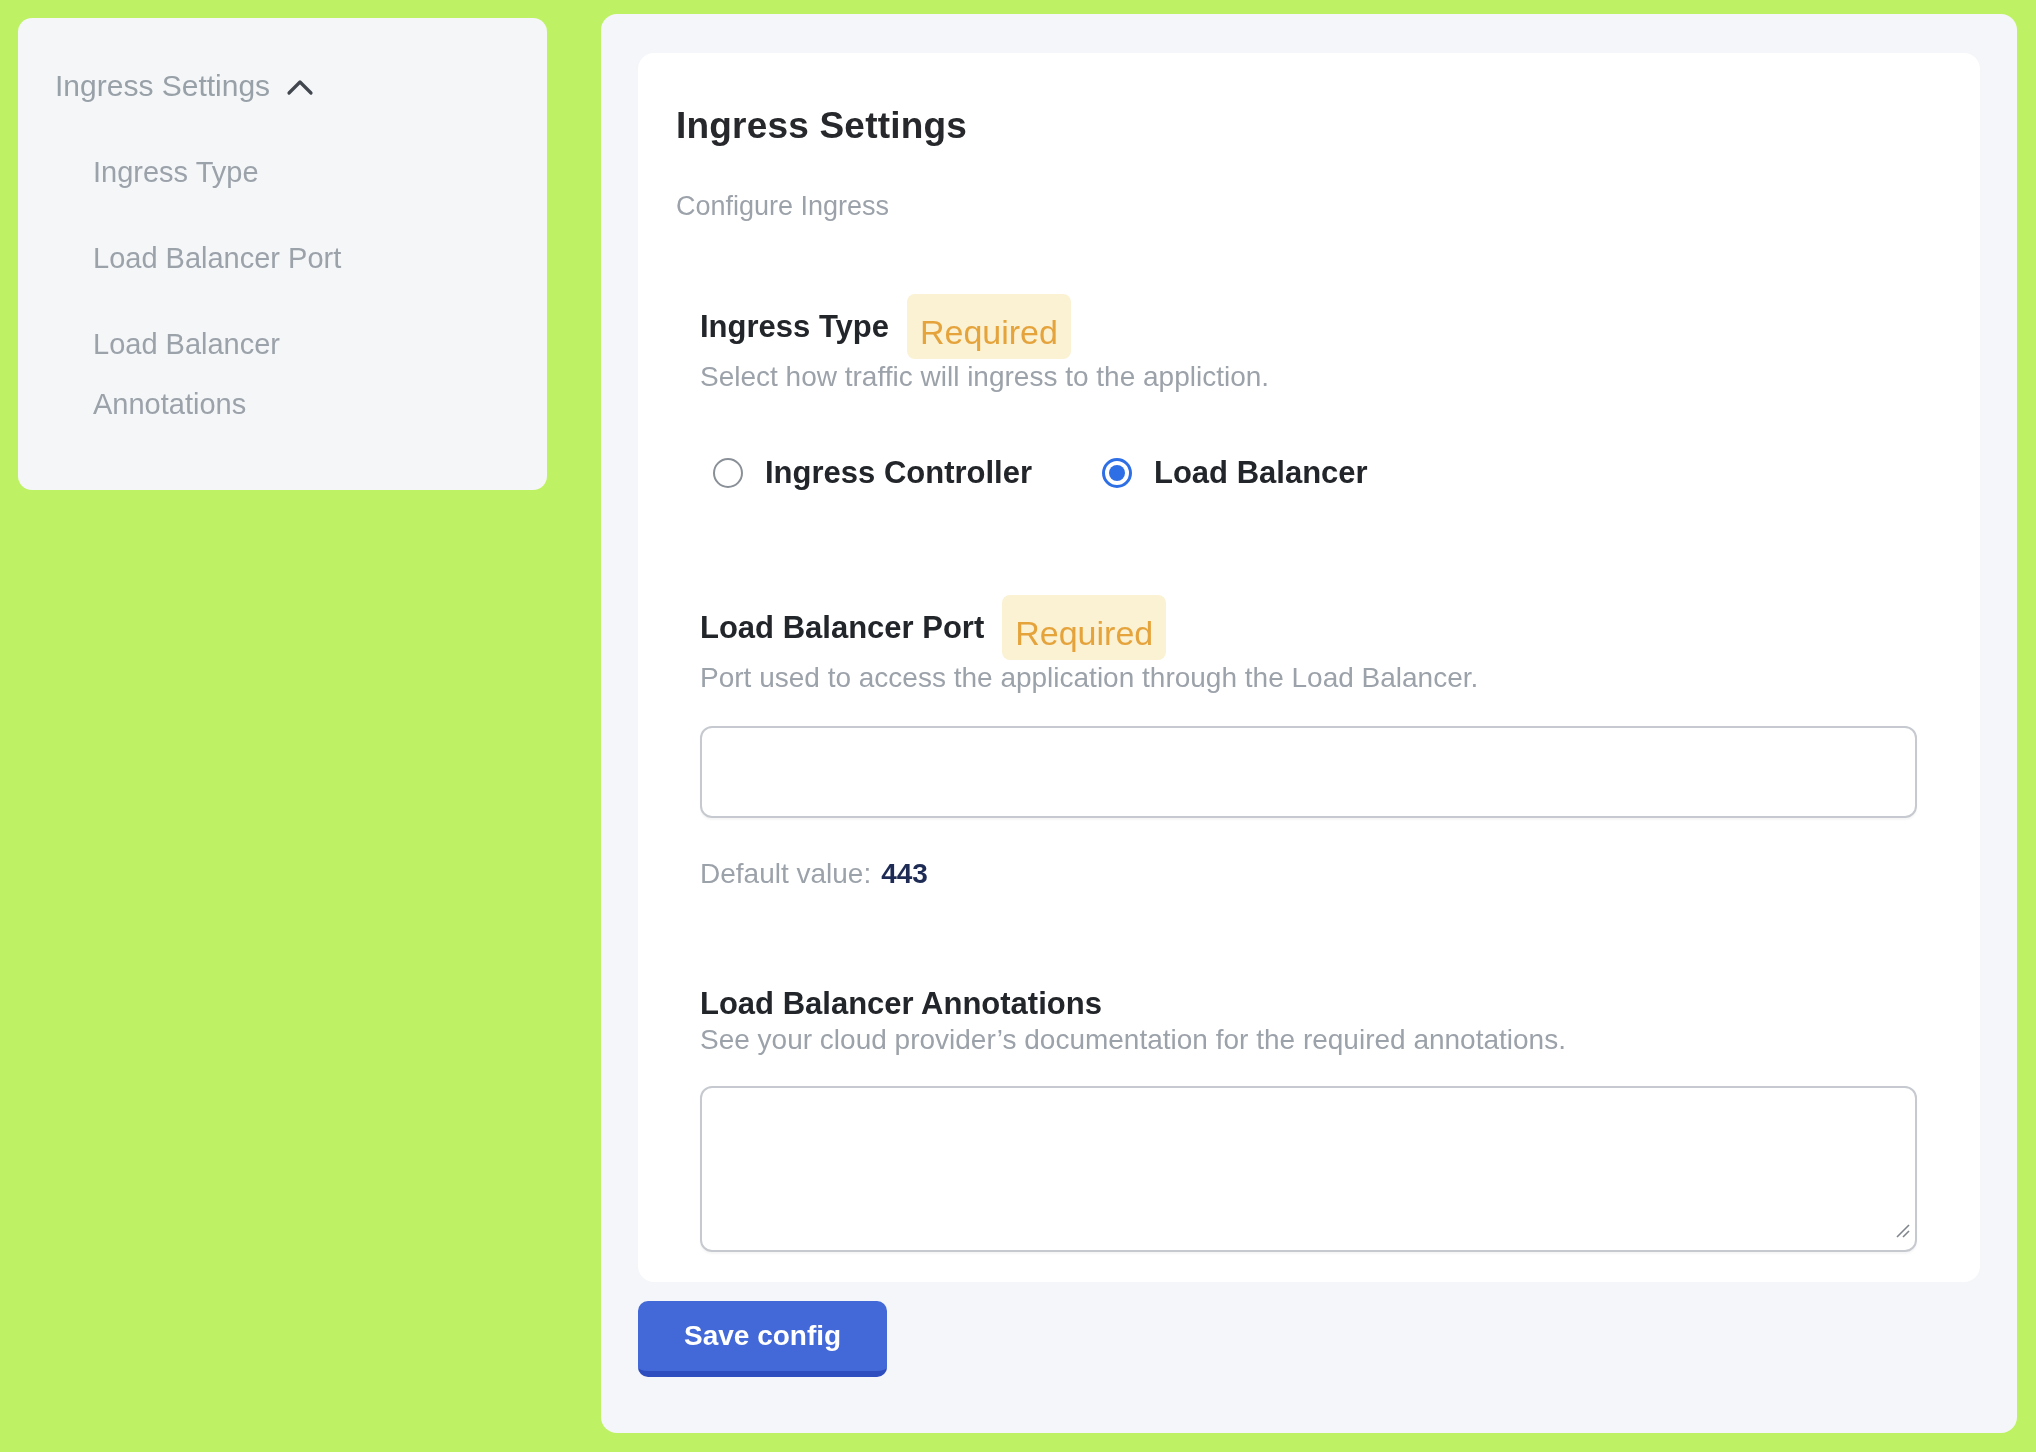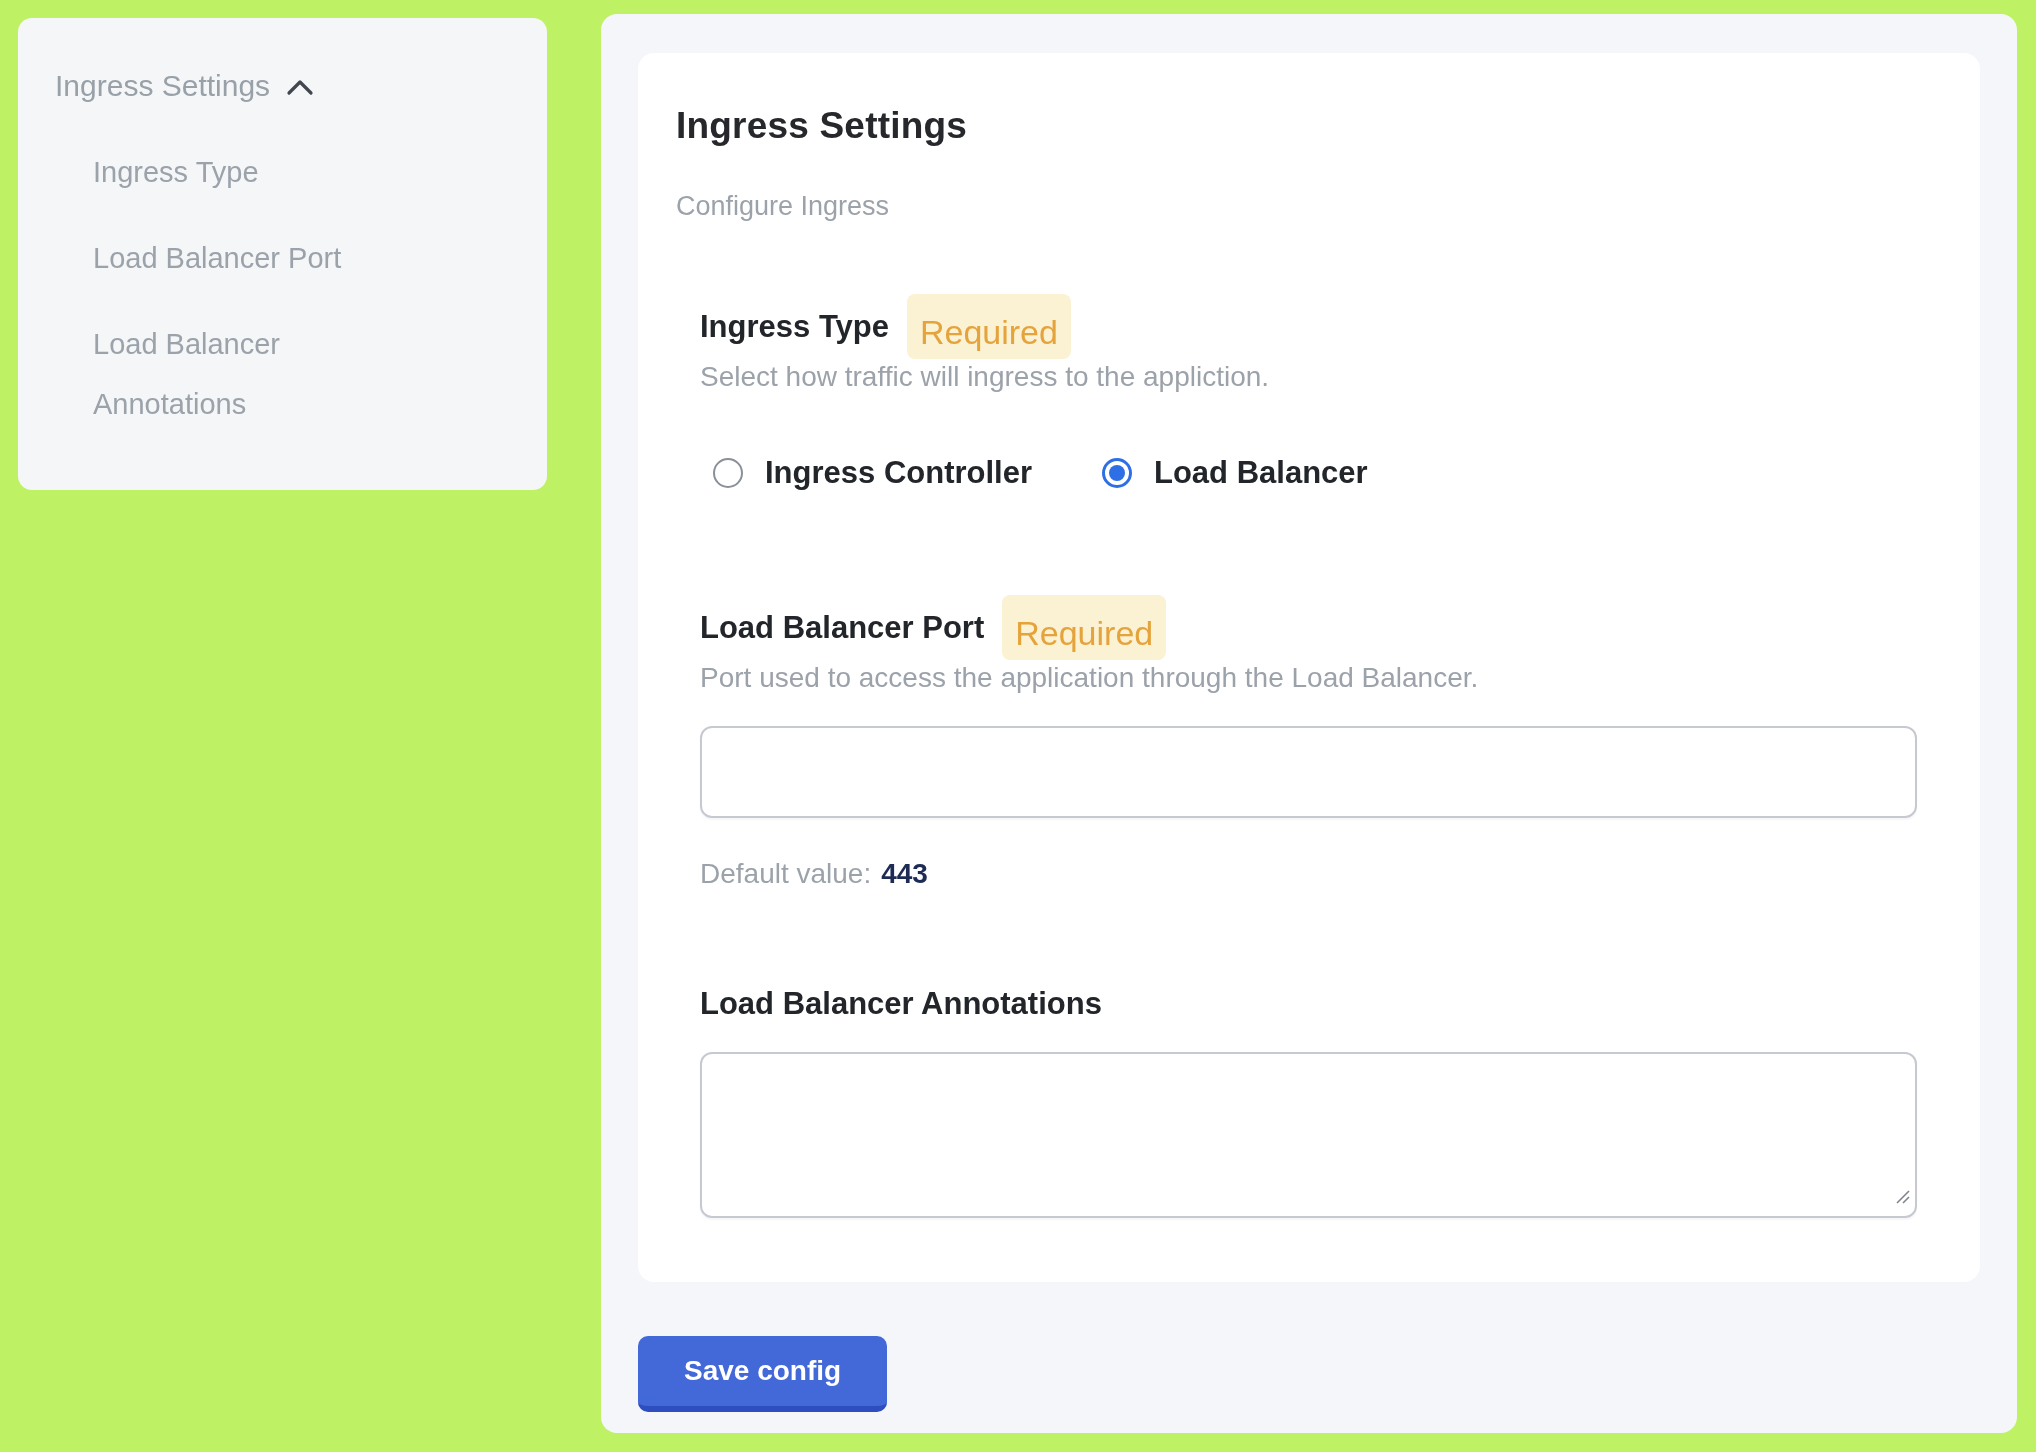--- a/index.html
+++ b/index.html
@@ -72,21 +72,21 @@
   .textarea-wrap { position:relative; margin-top:30px; width:1217px; }
   .text-area {
     width:1217px; height:166px; border:2px solid #C6CAD0; border-radius:12px;
     background:#fff; resize:none; outline:none; font-size:30px; padding:18px 24px;
     font-family:"Liberation Sans", sans-serif; color:#222529;
     box-shadow:0 2px 2px rgba(0,0,0,0.04); display:block;
   }
   .resize-handle { position:absolute; right:5px; bottom:8px; pointer-events:none; }
 
   .save-button {
-    position:absolute; left:37px; top:1322px; height:76px; padding:0 46px;
+    position:absolute; left:37px; top:1287px; height:76px; padding:0 46px;
     background:#4368D8; border:none; border-bottom:6px solid #2E4DBF;
     border-radius:10px; color:#ffffff; font-size:28px; font-weight:700;
     font-family:"Liberation Sans", sans-serif; cursor:pointer;
   }
 </style>
 </head>
 <body>
 
 <div class="page">
 
@@ -142,20 +142,21 @@
           <input class="text-input" type="text" value="" style="">
           <div class="default-line">
             <span class="default-label">Default value:</span><span class="default-value">443</span>
           </div>
         </div>
 
         <div class="section-lb-annotations">
           <div class="field-label-row">
             <span class="field-label">Load Balancer Annotations</span>
           </div>
+          <div class="field-desc">See your cloud provider’s documentation for the required annotations.</div>
           <div class="textarea-wrap">
             <textarea class="text-area" style=""></textarea>
             <span class="resize-handle">
               <svg width="18" height="18" viewBox="0 0 18 18">
                 <line x1="3" y1="15" x2="15" y2="3" stroke="#7F858C" stroke-width="1.6"></line>
                 <line x1="9" y1="15" x2="15" y2="9" stroke="#7F858C" stroke-width="1.6"></line>
               </svg>
             </span>
           </div>
         </div>

